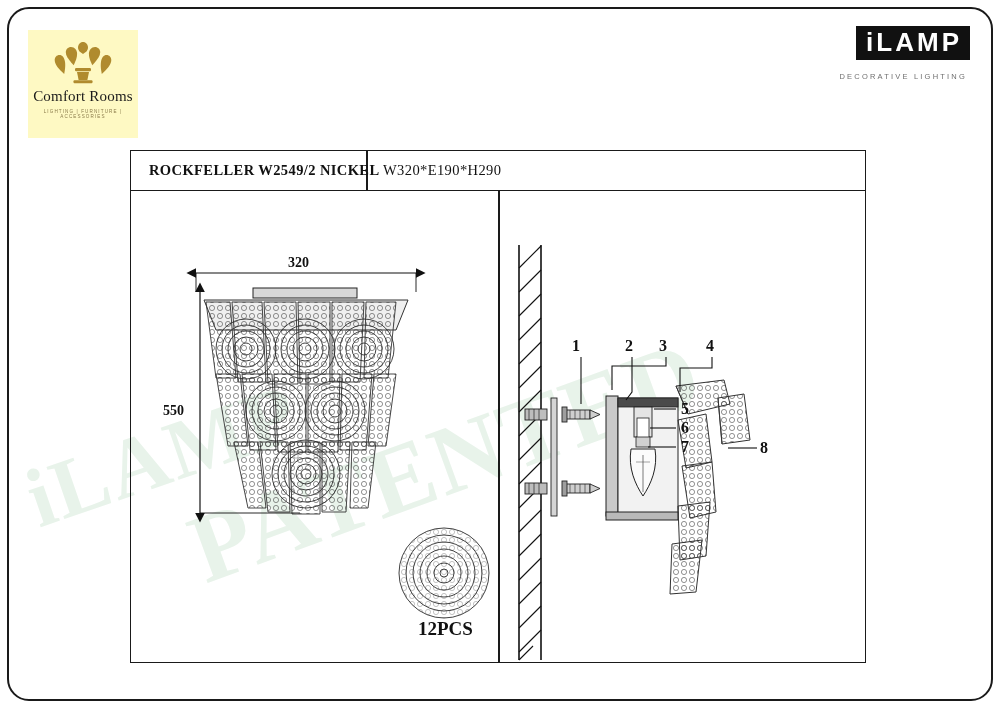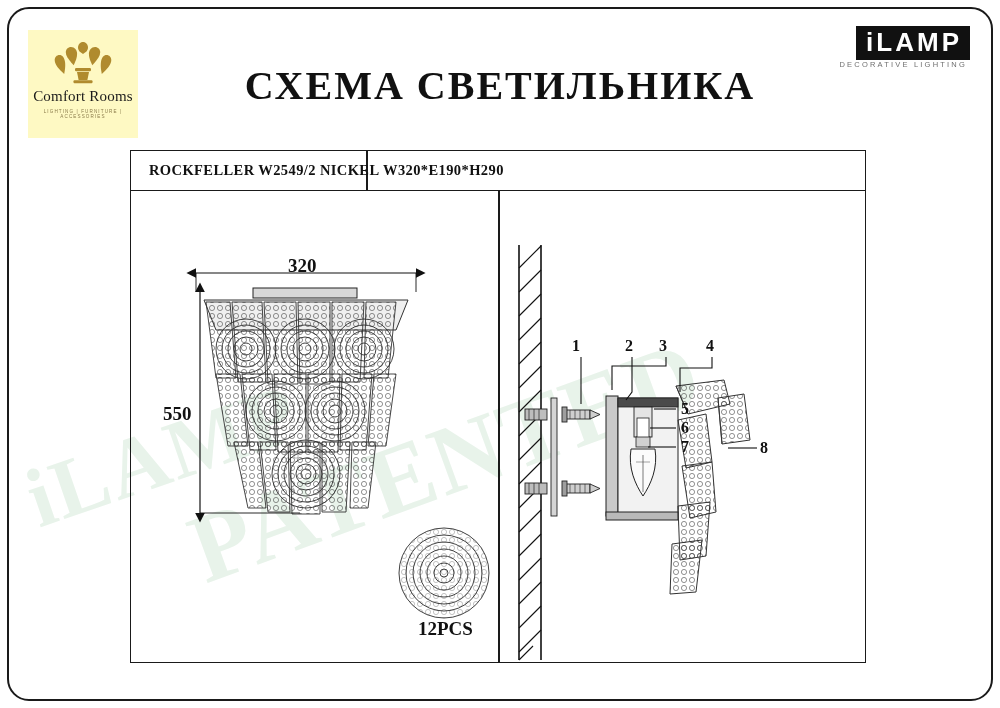--- a/index.html
+++ b/index.html
@@ -110,21 +110,21 @@
     padding: 3px 8px 4px 10px;
     display: inline-block;
     line-height: 1.05;
   }
   .ilamp-main .i-lower { text-transform: none; }
   .ilamp-sub {
     font-family: "Liberation Sans", sans-serif;
     font-size: 7.5px;
     letter-spacing: 2.2px;
     color: #6f6f6f;
-    margin-top: 0;
+    margin-top: 12px;
     padding-right: 3px;
   }
 
   
   .main-title {
     position: absolute;
     left: 160px; top: 62px;
     width: 680px;
     text-align: center;
     font-family: "Liberation Serif", serif;
@@ -164,21 +164,21 @@
     font-family: "Liberation Serif", serif;
     font-weight: bold;
     font-size: 14.5px;
     letter-spacing: 0.4px;
     color: #111;
   }
   .model-dims {
     position: absolute;
     left: 252px; top: 11px;
     font-family: "Liberation Serif", serif;
-    font-weight: bold;
+    font-weight: normal;
     font-size: 14.5px;
     letter-spacing: 0.4px;
     color: #111;
   }
 
   
   .mid-sep {
     position: absolute;
     left: 367px;
     top: 40px;
@@ -190,21 +190,21 @@
   
   .tech-svg {
     position: absolute;
     left: 0; top: 0;
   }
 
   .dim-label {
     position: absolute;
     font-family: "Liberation Serif", serif;
     font-weight: bold;
-    font-size: 19px;
+    font-size: 14px;
     color: #111;
   }
   .lbl-320 { left: 288px; top: 255px; }
   .lbl-290 { left: 163px; top: 403px; }
   .lbl-12pcs {
     left: 418px; top: 618px;
     font-size: 19px;
     text-align: center;
   }
 
@@ -245,21 +245,20 @@
     </div>
     <div class="logo-name">Comfort Rooms</div>
     <div class="logo-sub">LIGHTING  |  FURNITURE  |  ACCESSORIES</div>
   </div>
 
   <div class="ilamp-box">
     <div class="ilamp-main"><span class="i-lower">i</span><span>LAMP</span></div>
     <div class="ilamp-sub">DECORATIVE LIGHTING</div>
   </div>
 
-  <div class="main-title">СХЕМА СВЕТИЛЬНИКА</div>
 
   <div class="draw-frame">
     <div class="title-row"></div>
     <div class="title-divider"></div>
     <div class="model-name">ROCKFELLER W2549/2 NICKEL</div>
     <div class="model-dims">W320*E190*H290</div>
     <div class="mid-sep"></div>
   </div>
 
   <svg class="tech-svg" width="1000" height="708">

